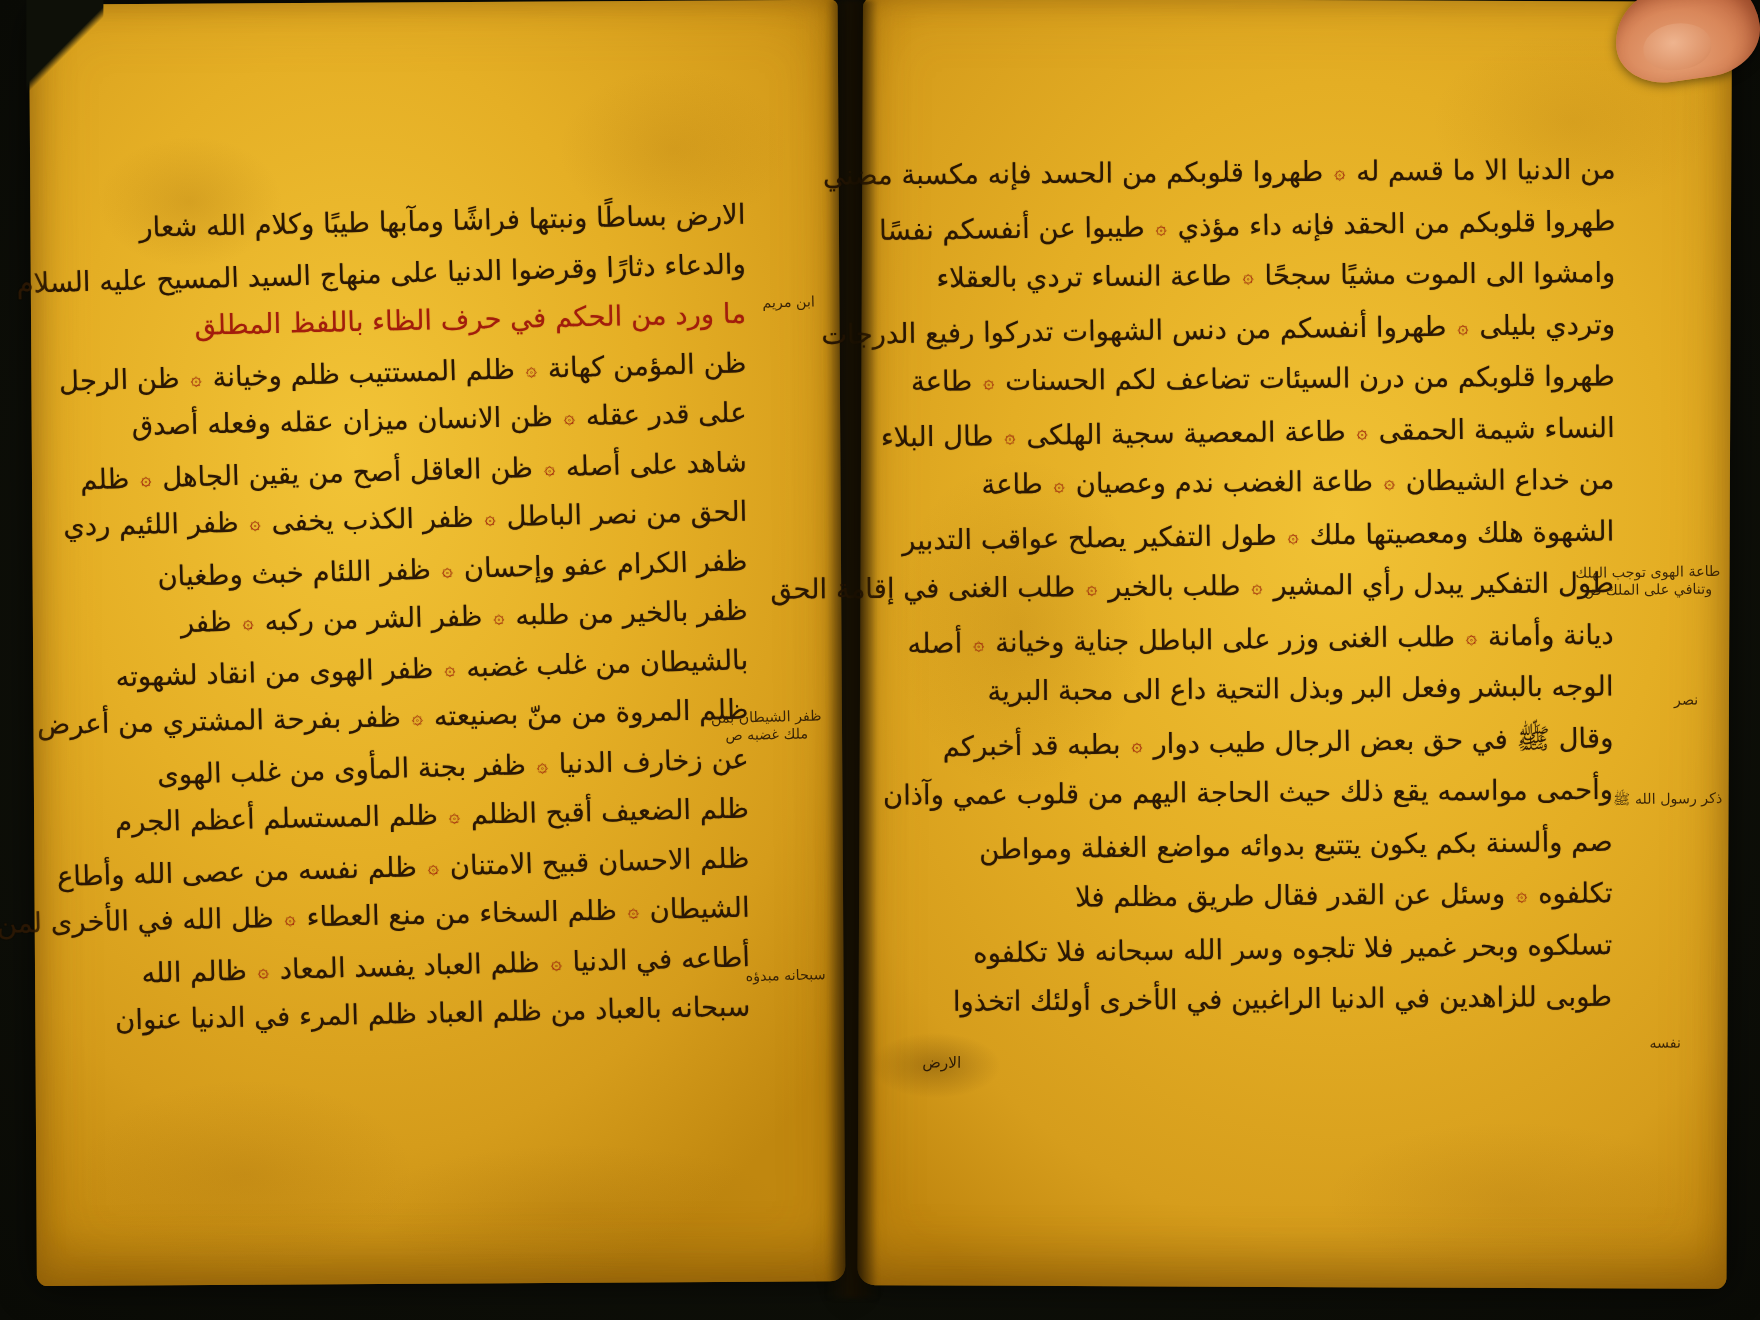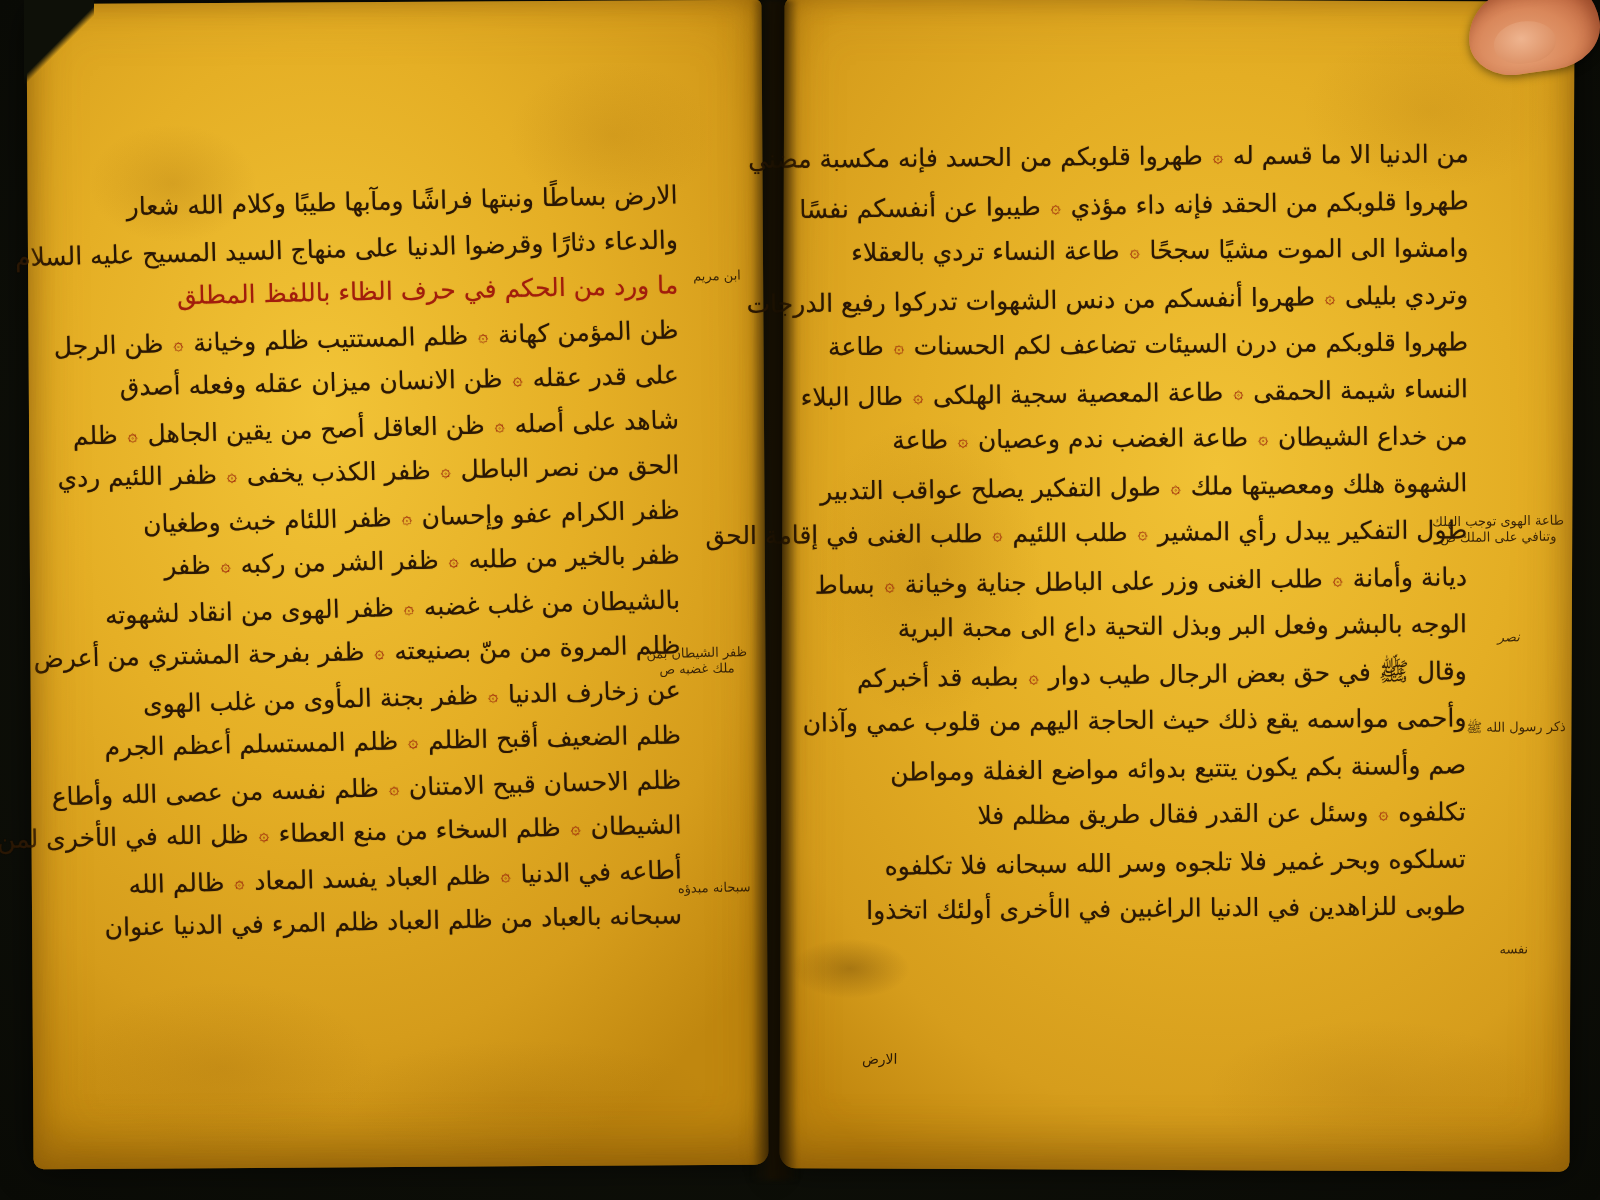--- a/index.html
+++ b/index.html
@@ -236,40 +236,40 @@
 
     <div class="text-col" id="right-text" style="left:85px; top:140px; width:600px;">
         <div class="line" style="font-size: 25px; margin-bottom: 22px;"><span>من الدنيا الا ما قسم له </span><span class="sep">۞</span><span> طهروا قلوبكم من الحسد فإنه مكسبة مضني</span></div>
         <div class="line" style="font-size: 25px; margin-bottom: 22px;"><span>طهروا قلوبكم من الحقد فإنه داء مؤذي </span><span class="sep">۞</span><span> طيبوا عن أنفسكم نفسًا</span></div>
         <div class="line" style="font-size: 25px; margin-bottom: 22px;"><span>وامشوا الى الموت مشيًا سجحًا </span><span class="sep">۞</span><span> طاعة النساء تردي بالعقلاء</span></div>
         <div class="line" style="font-size: 25px; margin-bottom: 22px;"><span>وتردي بليلى </span><span class="sep">۞</span><span> طهروا أنفسكم من دنس الشهوات تدركوا رفيع الدرجات</span></div>
         <div class="line" style="font-size: 25px; margin-bottom: 22px;"><span>طهروا قلوبكم من درن السيئات تضاعف لكم الحسنات </span><span class="sep">۞</span><span> طاعة</span></div>
         <div class="line" style="font-size: 25px; margin-bottom: 22px;"><span>النساء شيمة الحمقى </span><span class="sep">۞</span><span> طاعة المعصية سجية الهلكى </span><span class="sep">۞</span><span> طال البلاء</span></div>
         <div class="line" style="font-size: 25px; margin-bottom: 22px;"><span>من خداع الشيطان </span><span class="sep">۞</span><span> طاعة الغضب ندم وعصيان </span><span class="sep">۞</span><span> طاعة</span></div>
         <div class="line" style="font-size: 25px; margin-bottom: 22px;"><span>الشهوة هلك ومعصيتها ملك </span><span class="sep">۞</span><span> طول التفكير يصلح عواقب التدبير</span></div>
-        <div class="line" style="font-size: 25px; margin-bottom: 22px;"><span>طول التفكير يبدل رأي المشير </span><span class="sep">۞</span><span> طلب اللئيم </span><span class="sep">۞</span><span> طلب الغنى في إقامة الحق</span></div>
-        <div class="line" style="font-size: 25px; margin-bottom: 22px;"><span>ديانة وأمانة </span><span class="sep">۞</span><span> طلب الغنى وزر على الباطل جناية وخيانة </span><span class="sep">۞</span><span> بساط</span></div>
+        <div class="line" style="font-size: 25px; margin-bottom: 22px;"><span>طول التفكير يبدل رأي المشير </span><span class="sep">۞</span><span> طلب بالخير </span><span class="sep">۞</span><span> طلب الغنى في إقامة الحق</span></div>
+        <div class="line" style="font-size: 25px; margin-bottom: 22px;"><span>ديانة وأمانة </span><span class="sep">۞</span><span> طلب الغنى وزر على الباطل جناية وخيانة </span><span class="sep">۞</span><span> أصله</span></div>
         <div class="line" style="font-size: 25px; margin-bottom: 22px;"><span>الوجه بالبشر وفعل البر وبذل التحية داع الى محبة البرية</span></div>
         <div class="line" style="font-size: 25px; margin-bottom: 22px;"><span>وقال ﷺ في حق بعض الرجال طيب دوار </span><span class="sep">۞</span><span> بطبه قد أخبركم</span></div>
         <div class="line" style="font-size: 25px; margin-bottom: 22px;"><span>وأحمى مواسمه يقع ذلك حيث الحاجة اليهم من قلوب عمي وآذان</span></div>
         <div class="line" style="font-size: 25px; margin-bottom: 22px;"><span>صم وألسنة بكم يكون يتتبع بدوائه مواضع الغفلة ومواطن</span></div>
         <div class="line" style="font-size: 25px; margin-bottom: 22px;"><span>تكلفوه </span><span class="sep">۞</span><span> وسئل عن القدر فقال طريق مظلم فلا</span></div>
         <div class="line" style="font-size: 25px; margin-bottom: 22px;"><span>تسلكوه وبحر غمير فلا تلجوه وسر الله سبحانه فلا تكلفوه</span></div>
         <div class="line" style="font-size: 25px; margin-bottom: 22px;"><span>طوبى للزاهدين في الدنيا الراغبين في الأخرى أولئك اتخذوا</span></div>
       </div>
 
     <div id="right-margins">
         <div class="margin-note" style="top: 512px; right: 8px; white-space: pre-line;">طاعة الهوى توجب الهلك
 وتنافي على الملك ص</div>
-        <div class="margin-note" style="top: 628px; right: 52px; white-space: pre-line; font-style: italic;">نصر</div>
+        <div class="margin-note" style="top: 628px; right: 28px; white-space: pre-line;">نصر</div>
         <div class="margin-note" style="top: 718px; right: 6px; white-space: pre-line;">ذكر رسول الله ﷺ</div>
         <div class="margin-note" style="top: 940px; right: 42px; white-space: pre-line;">نفسه</div>
       </div>
 
-    <div id="catchword" style="left:58px; top:1052px;margin-left:24px;">الارض</div>
+    <div id="catchword" style="left:58px; top:960px;">الارض</div>
   </div>
 
   <div id="gutter"></div>
 
   <div id="thumb">
     <div id="thumb-nail"></div>
   </div>
 </div>
 
 </body></html>

